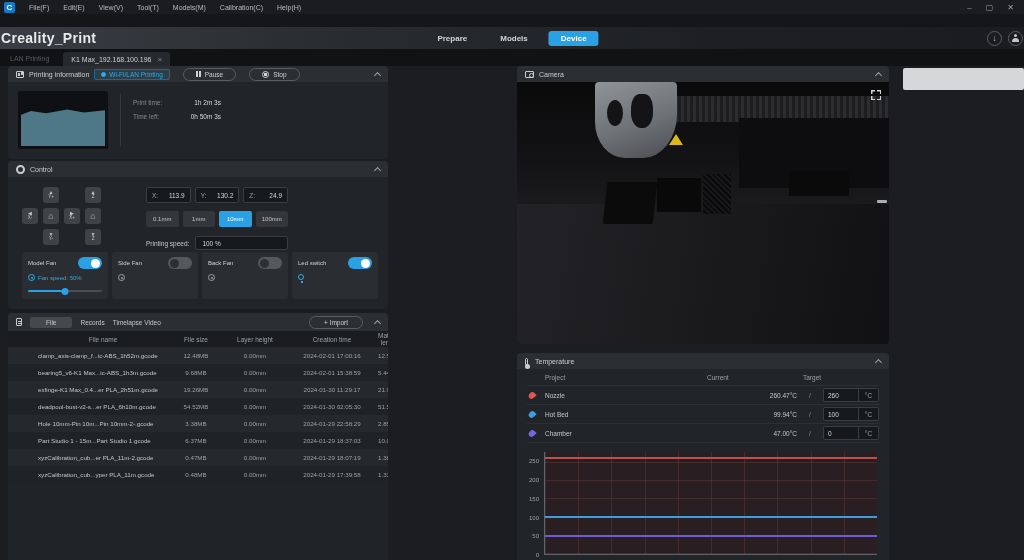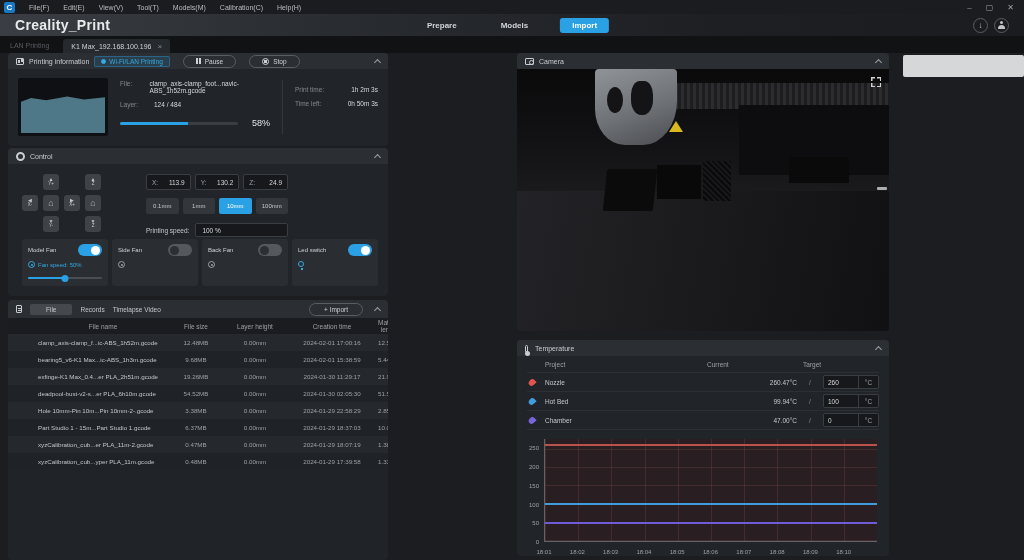--- a/index.html
+++ b/index.html
@@ -4,23 +4,23 @@
 <style>
   *{margin:0;padding:0;box-sizing:border-box;}
   html,body{width:1024px;height:560px;overflow:hidden;background:#141619;
     font-family:"Liberation Sans","DejaVu Sans",sans-serif;color:#c9ccd0;}
   
   .menubar{height:14px;background:#1a1c1f;display:flex;align-items:center;padding:0 4px;gap:14px;font-size:7px;color:#b9bcc0;}
   .logo{width:11px;height:11px;background:#1779c4;border-radius:2px;color:#fff;font-size:8px;font-weight:bold;display:flex;align-items:center;justify-content:center;}
   .menu-item{cursor:default;}
   .win-controls{margin-left:auto;display:flex;gap:14px;color:#9da0a4;font-size:8px;padding-right:6px;}
   
-  .titlebar{height:22px;background:linear-gradient(90deg,#3a3d43 0%,#2a2d31 30%,#1d1f23 70%,#1a1c1f 100%);display:flex;align-items:center;padding:0 15px;position:relative;}
+  .titlebar{height:22px;background:linear-gradient(90deg,#3a3d43 0%,#2a2d31 30%,#1d1f23 70%,#1a1c1f 100%);display:flex;align-items:center;padding:0 1px;position:relative;margin-top:13px;}
   .app-title{font-size:14px;font-weight:bold;color:#e8eaec;letter-spacing:.3px;}
-  .nav-tabs{position:absolute;left:50%;transform:translateX(-50%);display:flex;gap:20px;align-items:flex-start;}
+  .nav-tabs{position:absolute;left:50%;transform:translateX(-50%);display:flex;gap:9px;align-items:flex-start;}
   .nav-tab{font-size:8px;font-weight:bold;color:#d2d5d8;padding:3px 12px;border-radius:3px;cursor:pointer;}
   .nav-tab.active{background:#2aa1e4;color:#fff;}
   .title-right{margin-left:auto;display:flex;gap:6px;}
   .circle-btn{width:15px;height:15px;border:1px solid #5a5d61;border-radius:50%;display:flex;align-items:center;justify-content:center;color:#c2c5c8;font-size:8px;}
   .i-user{width:5px;height:5px;position:relative;}
   .i-user::before{content:"";position:absolute;top:-2px;left:1px;width:3px;height:3px;border-radius:50%;background:#c2c5c8;}
   .i-user::after{content:"";position:absolute;top:2px;left:-1px;width:7px;height:4px;border-radius:4px 4px 0 0;background:#c2c5c8;}
   
   .tabstrip{height:17px;background:#101214;display:flex;align-items:flex-end;padding:0 10px;gap:14px;}
   .lan-label{font-size:7px;color:#595c60;padding-bottom:4px;}
@@ -196,21 +196,21 @@
     <span>▢</span>
     <span>✕</span>
   </div>
 </div>
 
 <div class="titlebar">
   <span class="app-title">Creality_Print</span>
   <div class="nav-tabs">
     <div class="nav-tab">Prepare</div>
     <div class="nav-tab">Models</div>
-    <div class="nav-tab active">Import</div>
+    <div class="nav-tab active">Device</div>
   </div>
   <div class="title-right">
     <div class="circle-btn">
         <span>↓</span>
       </div>
     <div class="circle-btn">
         <span class="i-user"></span>
       </div>
   </div>
 </div>
@@ -243,36 +243,20 @@
         <span class="pill-btn">
           <span class="i-stop"></span>
           <span>Stop</span>
         </span>
         <span class="chev"></span>
       </div>
       <div class="pi-body">
         <div class="thumb">
             <div class="thumb-model"></div>
           </div>
-        <div class="pi-mid">
-          <div class="pi-row">
-            <span class="pi-label">File:</span>
-            <span class="pi-value">clamp_axis-clamp_foot...navic-ABS_1h52m.gcode</span>
-          </div>
-          <div class="pi-row">
-            <span class="pi-label">Layer:</span>
-            <span class="pi-value">124 / 484</span>
-          </div>
-          <div class="progress-row">
-            <div class="progress-track">
-                <div class="progress-fill" style="width: 58%;"></div>
-              </div>
-            <span class="progress-text">58%</span>
-          </div>
-        </div>
         <div class="pi-divider"></div>
         <div class="pi-times">
           <div class="pi-row">
             <span class="pi-label">Print time:</span>
             <span class="pi-value">1h 2m 3s</span>
           </div>
           <div class="pi-row">
             <span class="pi-label">Time left:</span>
             <span class="pi-value">0h 50m 3s</span>
           </div>

